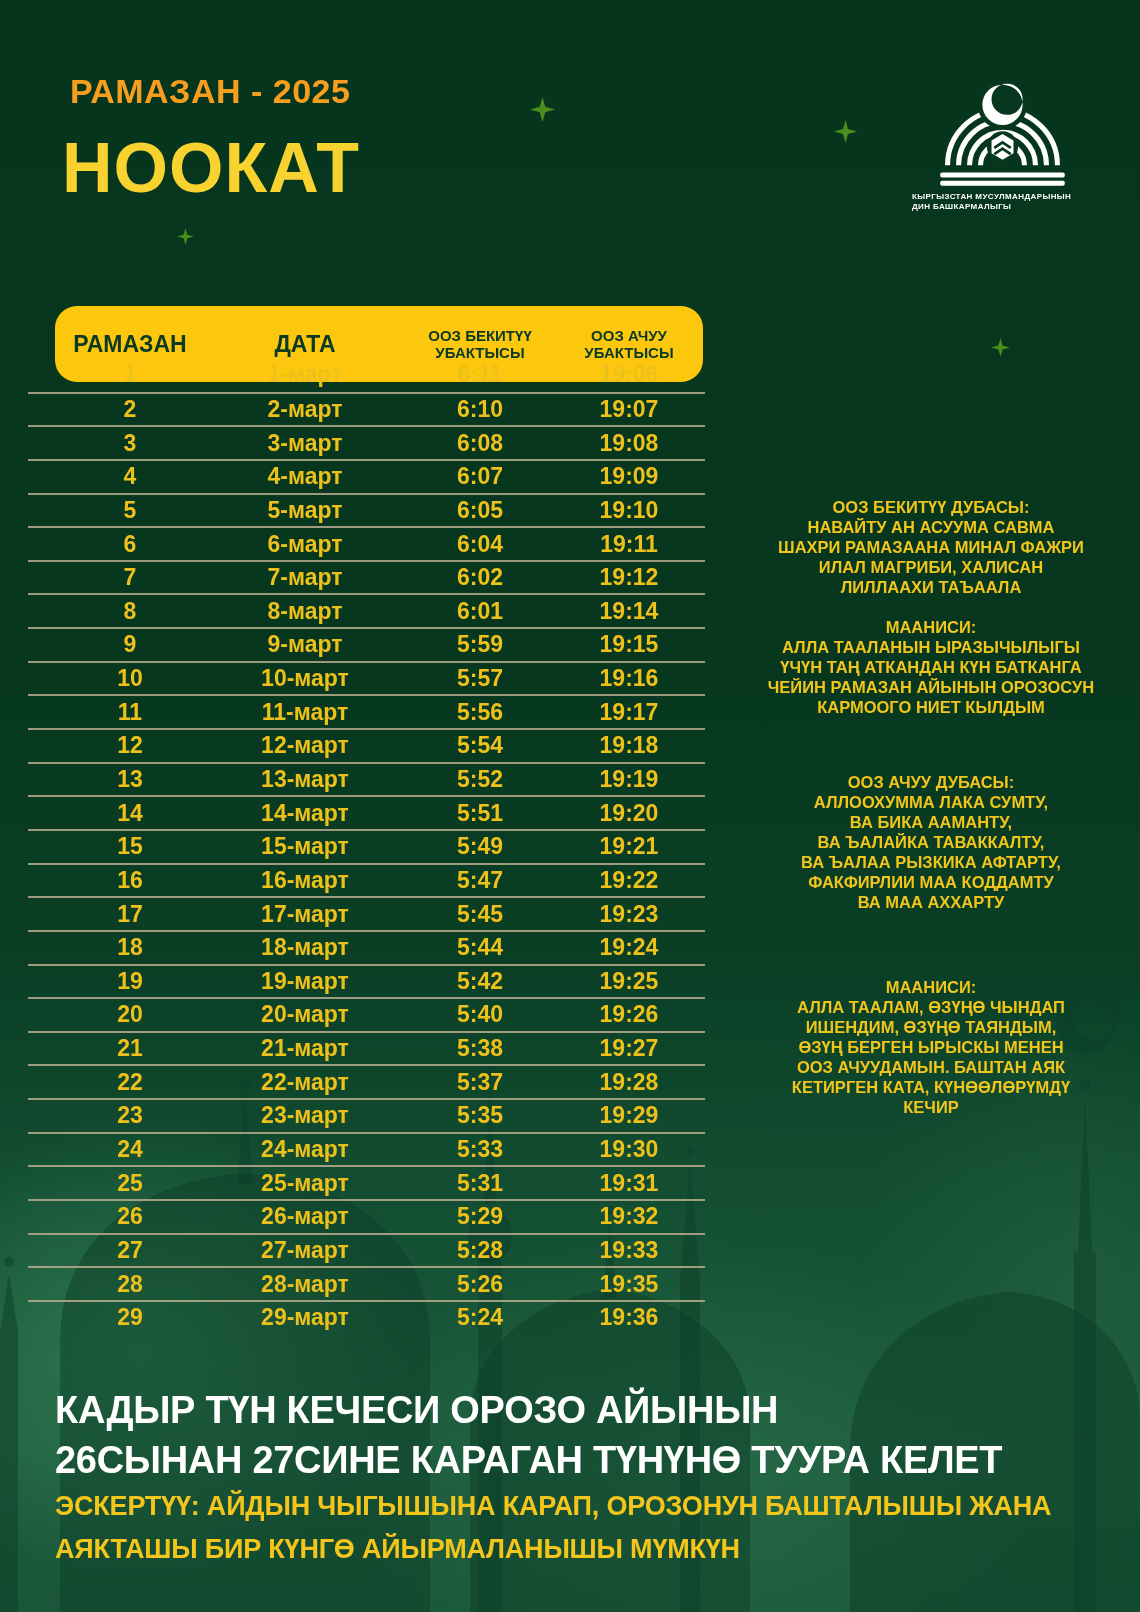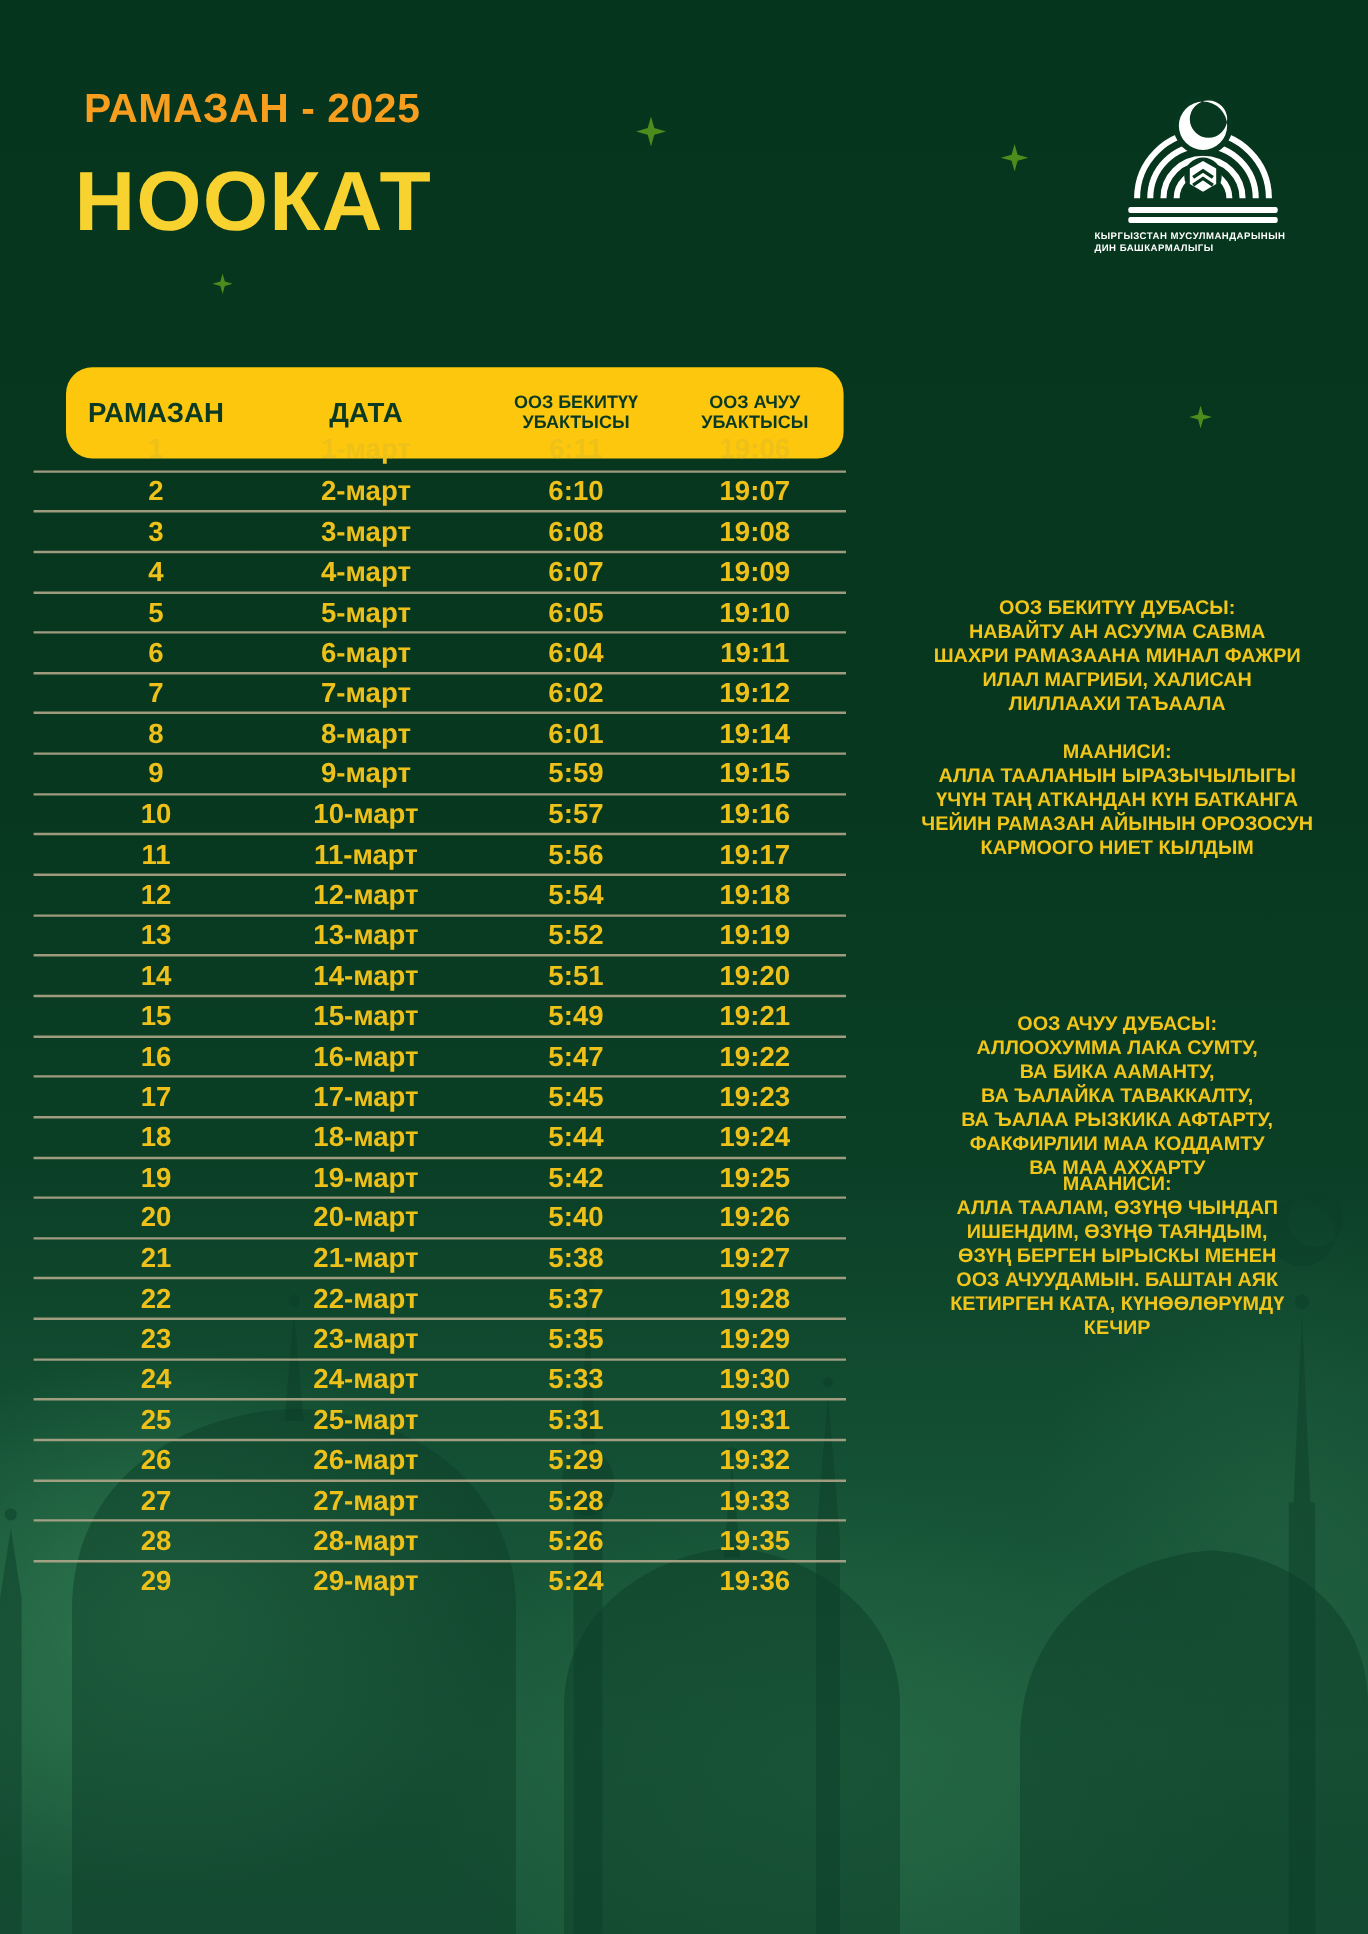--- a/index.html
+++ b/index.html
@@ -36,21 +36,21 @@
   .tbody{position:absolute;left:28px;top:358px;width:677px;}
   .trow{
     box-sizing:border-box;height:33.65px;display:grid;grid-template-columns:150px 200px 150px 148px;
     align-items:center;padding-left:27px;color:#eec01a;font-weight:bold;font-size:23px;
   }
   .trow + .trow{border-top:2px solid rgba(186,172,142,.85);}
   .tcell{text-align:center;}
 
   .dua-col{position:absolute;left:745px;width:372px;text-align:center;color:#f2c51b;font-weight:bold;font-size:16.5px;}
   .dua-block{position:absolute;left:0;width:372px;}
-  .b1{top:497px;}.b2{top:617px;}.b3{top:843px;}.b4{top:977px;}
+  .b1{top:497px;}.b2{top:617px;}.b3{top:772px;}.b4{top:977px;}
   .dua-title,.dua-line{line-height:20px;}
 
   .footer{position:absolute;left:55px;top:1385px;width:1060px;}
   .f-white{color:#ffffff;font-weight:bold;font-size:38px;line-height:50px;letter-spacing:-.3px;}
   .f-yellow{color:#f4c51a;font-weight:bold;font-size:27px;line-height:43px;letter-spacing:-.2px;}
 </style>
 </head>
 <body>
 
 <div class="poster">
@@ -343,14 +343,20 @@
           <div class="dua-line">АЛЛА ТААЛАМ, ӨЗҮҢӨ ЧЫНДАП</div>
           <div class="dua-line">ИШЕНДИМ, ӨЗҮҢӨ ТАЯНДЫМ,</div>
           <div class="dua-line">ӨЗҮҢ БЕРГЕН ЫРЫСКЫ МЕНЕН</div>
           <div class="dua-line">ООЗ АЧУУДАМЫН. БАШТАН АЯК</div>
           <div class="dua-line">КЕТИРГЕН КАТА, КҮНӨӨЛӨРҮМДҮ</div>
           <div class="dua-line">КЕЧИР</div>
         </div>
     </div>
   </div>
 
+  <div class="footer">
+    <div class="f-white">КАДЫР ТҮН КЕЧЕСИ ОРОЗО АЙЫНЫН</div>
+    <div class="f-white">26СЫНАН 27СИНЕ КАРАГАН ТҮНҮНӨ ТУУРА КЕЛЕТ</div>
+    <div class="f-yellow">ЭСКЕРТҮҮ: АЙДЫН ЧЫГЫШЫНА КАРАП, ОРОЗОНУН БАШТАЛЫШЫ ЖАНА</div>
+    <div class="f-yellow">АЯКТАШЫ БИР КҮНГӨ АЙЫРМАЛАНЫШЫ МҮМКҮН</div>
+  </div>
 
 </div>
 
 </body></html>

